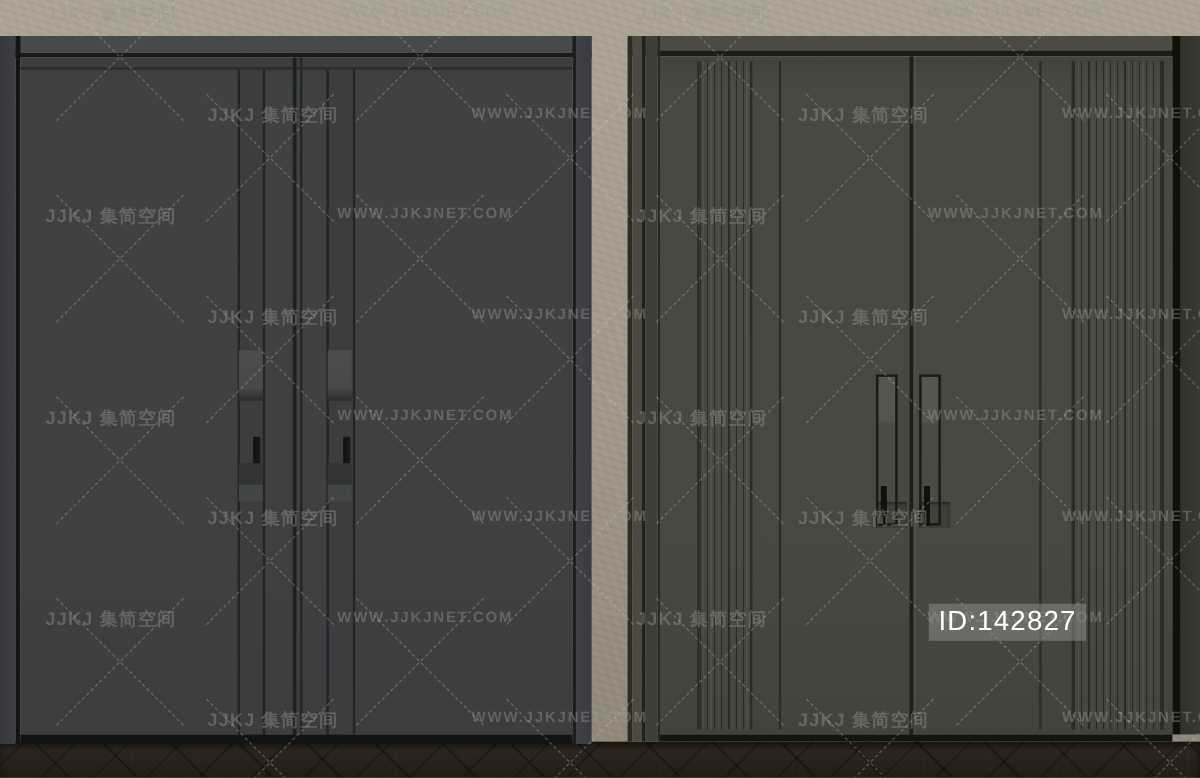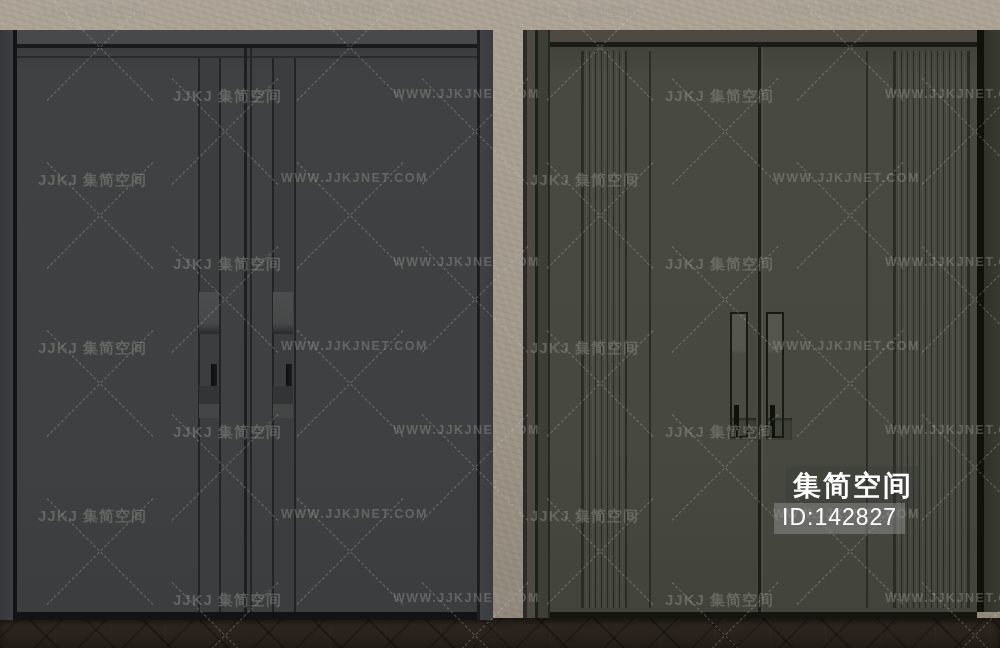--- a/index.html
+++ b/index.html
@@ -259,16 +259,15 @@
       <div class="wm-dash" style="left: 150px; top: 635px; transform: rotate(45deg);"></div>
       <div class="wm-dash" style="left: 150px; top: 635px; transform: rotate(-45deg);"></div>
       <div class="wm-dash" style="left: 400px; top: 635px; transform: rotate(45deg);"></div>
       <div class="wm-dash" style="left: 400px; top: 635px; transform: rotate(-45deg);"></div>
       <div class="wm-dash" style="left: 650px; top: 635px; transform: rotate(45deg);"></div>
       <div class="wm-dash" style="left: 650px; top: 635px; transform: rotate(-45deg);"></div>
       <div class="wm-dash" style="left: 900px; top: 635px; transform: rotate(45deg);"></div>
       <div class="wm-dash" style="left: 900px; top: 635px; transform: rotate(-45deg);"></div>
     </div>
 
-  <div class="abs badge-brand">集简空间</div>
   <div class="abs badge-id">ID:142827</div>
 
 </div>
 
 </body></html>

